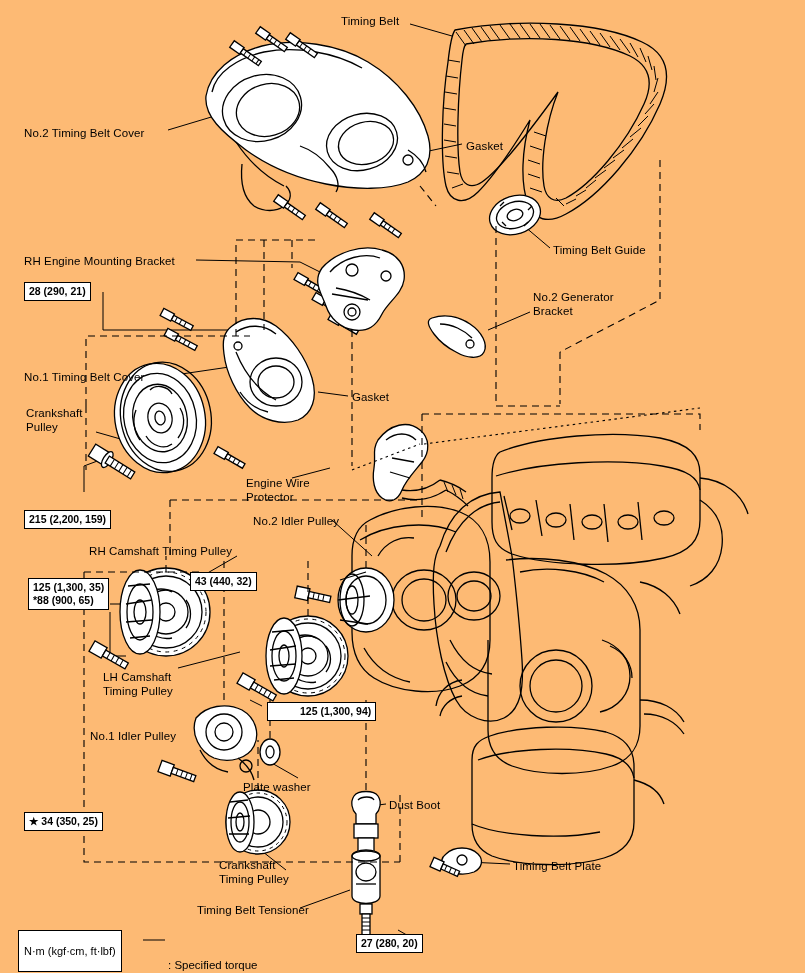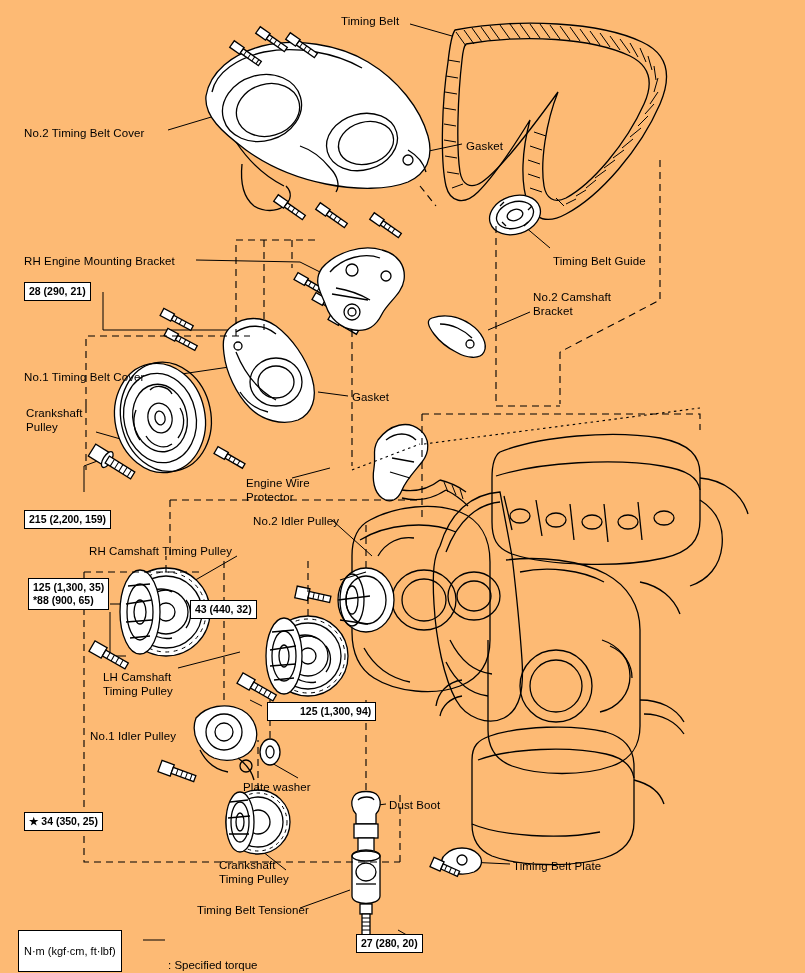--- a/index.html
+++ b/index.html
@@ -603,23 +603,23 @@
 
     <g class="dd">
       <path d="M424 444 L700 408"></path>
       <path d="M352 470 L420 444"></path>
     </g>
   </svg>
 
   <div class="lbl" style="left:341px; top:14px;">Timing Belt</div>
   <div class="lbl" style="left:24px; top:126px;">No.2 Timing Belt Cover</div>
   <div class="lbl" style="left:466px; top:139px;">Gasket</div>
-  <div class="lbl" style="left:553px; top:243px;margin-top:11px;">Timing Belt Guide</div>
+  <div class="lbl" style="left:553px; top:243px;">Timing Belt Guide</div>
   <div class="lbl" style="left:24px; top:254px;">RH Engine Mounting Bracket</div>
-  <div class="lbl" style="left:533px; top:290px;">No.2 Camshaft
+  <div class="lbl" style="left:533px; top:290px;">No.2 Generator
 Bracket</div>
   <div class="lbl" style="left:24px; top:370px;">No.1 Timing Belt Cover</div>
   <div class="lbl" style="left:352px; top:390px;">Gasket</div>
   <div class="lbl" style="left:26px; top:406px;">Crankshaft
 Pulley</div>
   <div class="lbl" style="left:246px; top:476px;">Engine Wire
 Protector</div>
   <div class="lbl" style="left:253px; top:514px;">No.2 Idler Pulley</div>
   <div class="lbl" style="left:89px; top:544px;">RH Camshaft Timing Pulley</div>
   <div class="lbl" style="left:103px; top:670px;">LH Camshaft
@@ -627,21 +627,21 @@
   <div class="lbl" style="left:90px; top:729px;">No.1 Idler Pulley</div>
   <div class="lbl" style="left:243px; top:780px;">Plate washer</div>
   <div class="lbl" style="left:389px; top:798px;">Dust Boot</div>
   <div class="lbl" style="left:513px; top:859px;">Timing Belt Plate</div>
   <div class="lbl" style="left:219px; top:858px;">Crankshaft
 Timing Pulley</div>
   <div class="lbl" style="left:197px; top:903px;">Timing Belt Tensioner</div>
 
   <div class="torque" style="left:24px; top:282px;">28 (290, 21)</div>
   <div class="torque" style="left:24px; top:485px;margin-top:25px;">215 (2,200, 159)</div>
-  <div class="torque" style="left:190px; top:572px;margin-top:28px;">43 (440, 32)</div>
+  <div class="torque" style="left:190px; top:572px;">43 (440, 32)</div>
   <div class="torque" style="left:28px; top:578px;">125 (1,300, 35)
 *88 (900, 65)</div>
   <div class="torque" style="left:267px; top:702px;padding-left:32px;">125 (1,300, 94)</div>
   <div class="torque" style="left:24px; top:812px;">★ 34 (350, 25)</div>
   <div class="torque" style="left:356px; top:934px;">27 (280, 20)</div>
 
   <div class="legend-box" style="left:18px; top:930px;">N·m (kgf·cm, ft·lbf)</div>
   <div class="legend-line" style="left:168px; top:935px;">: Specified torque</div>
   <div class="legend-line" style="left:18px; top:954px;">◆ Non-reusable part</div>
   <div class="legend-line" style="left:18px; top:968px;">★ Precoated part</div>

